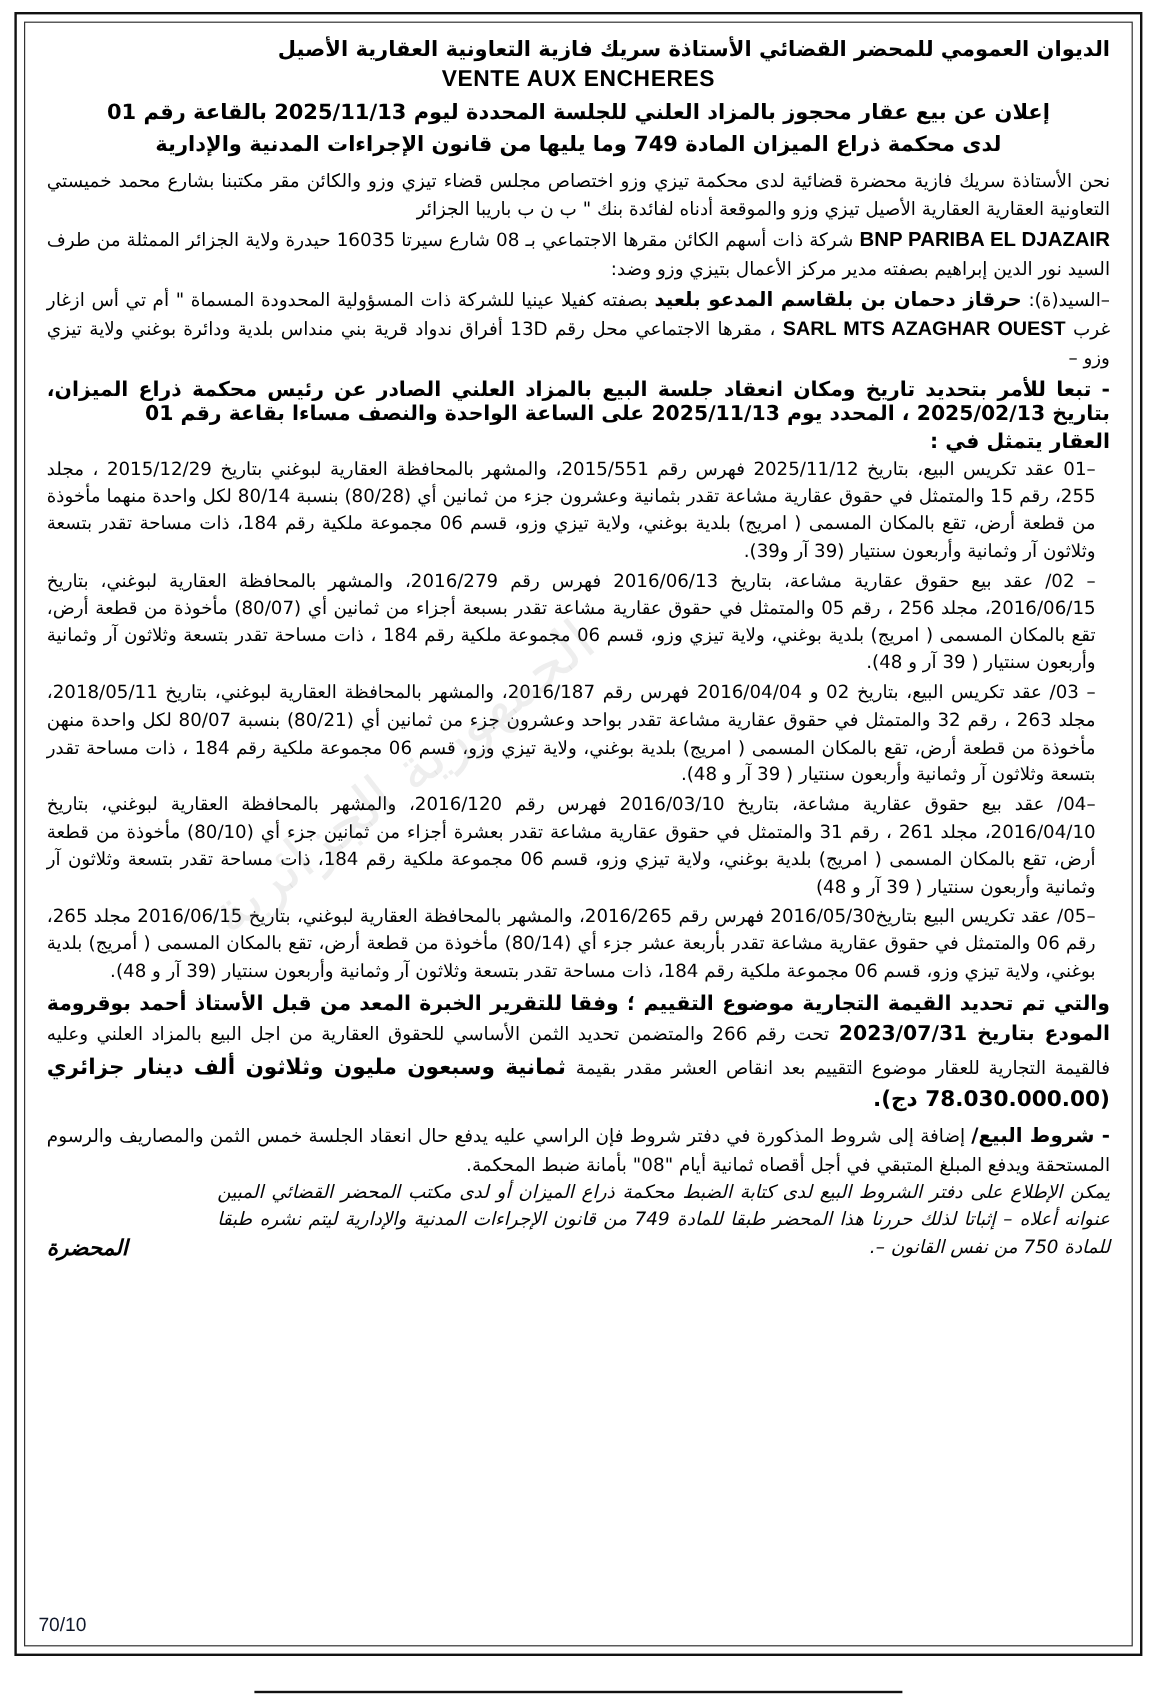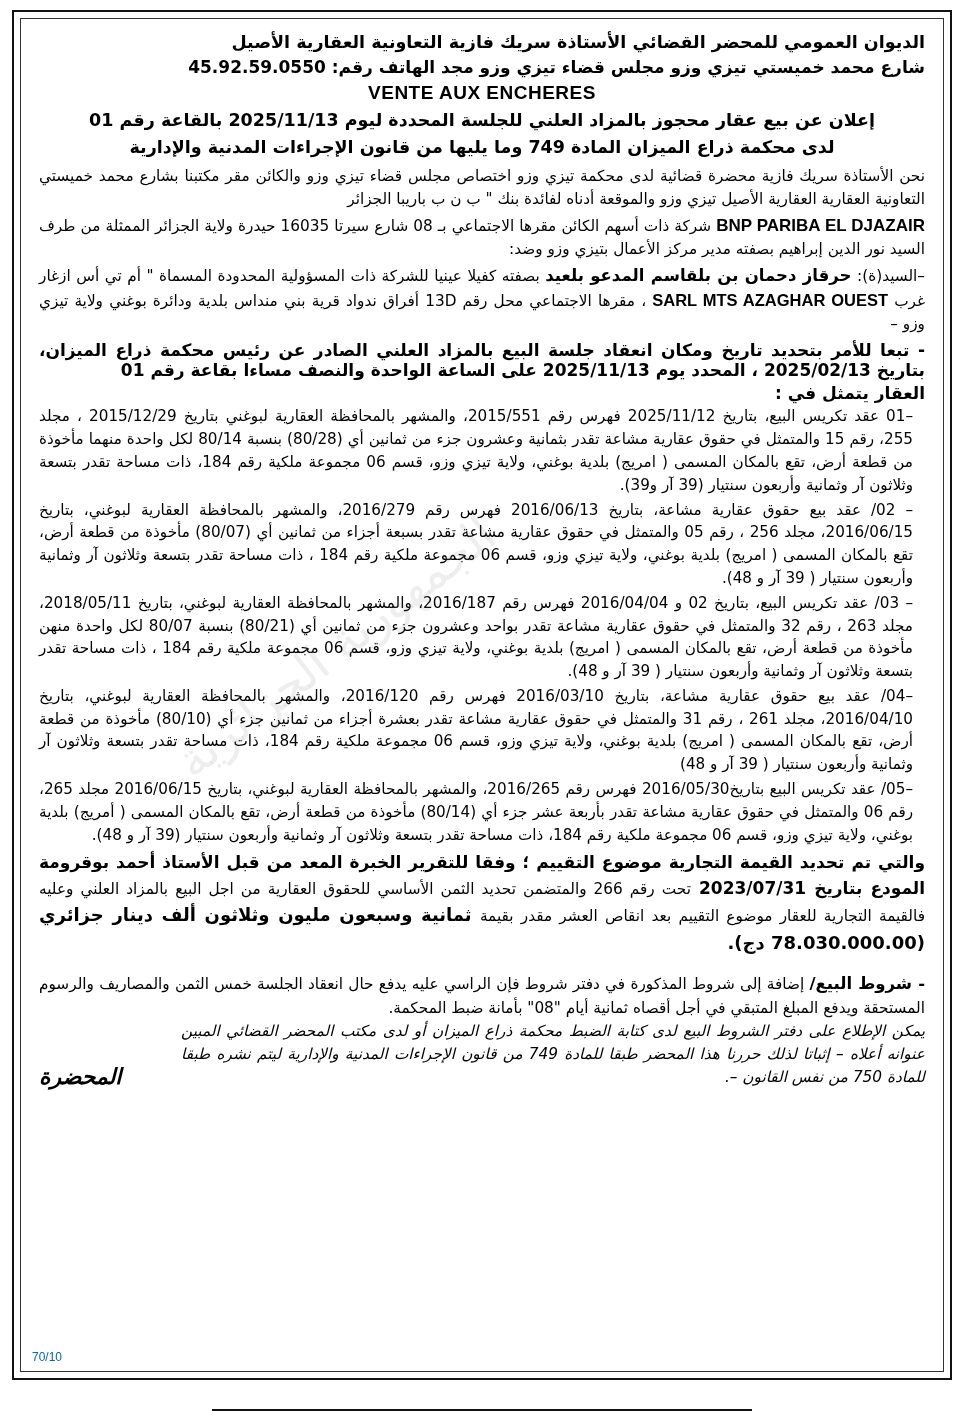--- a/index.html
+++ b/index.html
@@ -113,21 +113,21 @@
   }
   .price-line {
     font-weight: bold;
     font-size: 17px;
     direction: rtl;
     text-align: justify;
     line-height: 1.5;
   }
   .sign {
     font-weight: bold;
-    font-size: 22px;
+    font-size: 18px;
     text-align: left;
     direction: rtl;
     margin-top: 2px;
   }
   .last-line {
     display: flex;
     align-items: flex-end;
     justify-content: space-between;
     direction: rtl;
     font-style: italic;
@@ -135,44 +135,43 @@
   .last-line .txt {
     font-size: 15.3px;
     line-height: 1.5;
     text-align: justify;
     flex: 1;
   }
   .footnum {
     position: absolute;
     bottom: 14px;
     left: 18px;
-    font-size: 12px;
+    font-size: 16px;
     direction: ltr;
     font-family: "Liberation Sans", sans-serif;
-    color: #0369a1;
+    color: #0f172a;
   }
   .bottom-rule {
     position: absolute;
     bottom: 6px;
     left: 22%;
     width: 56%;
     border-top: 2px solid #111;
   }
 </style>
 </head>
 <body>
 
 <div class="page">
   <div class="frame">
     <div class="inner">
 
       <div class="watermark">الجمهورية الجزائرية</div>
 
       <div class="hdr-line">الديوان العمومي للمحضر القضائي الأستاذة سريك فازية التعاونية العقارية الأصيل</div>
-      <div class="hdr-line l2">شارع محمد خميستي تيزي وزو مجلس قضاء تيزي وزو مجد الهاتف رقم: 45.92.59.0550</div>
       <div class="vente">VENTE AUX ENCHERES</div>
       <div class="sub-title">إعلان عن بيع عقار محجوز بالمزاد العلني للجلسة المحددة ليوم 2025/11/13 بالقاعة رقم 01</div>
       <div class="sub-title">لدى محكمة ذراع الميزان المادة 749 وما يليها من قانون الإجراءات المدنية والإدارية</div>
 
       <div class="body-txt">
         <p>نحن الأستاذة سريك فازية محضرة قضائية لدى محكمة تيزي وزو اختصاص مجلس قضاء تيزي وزو والكائن مقر مكتبنا بشارع محمد خميستي التعاونية العقارية العقارية الأصيل تيزي وزو والموقعة أدناه لفائدة بنك " ب ن ب باريبا الجزائر</p>
         <p>
           <span class="lat" style="font-size:17px">BNP PARIBA EL DJAZAIR</span>
           <span>شركة ذات أسهم الكائن مقرها الاجتماعي بـ 08 شارع سيرتا 16035 حيدرة ولاية الجزائر الممثلة من طرف السيد نور الدين إبراهيم بصفته مدير مركز الأعمال بتيزي وزو وضد:</span>
         </p>
@@ -195,21 +194,21 @@
       <div class="item">–04/ عقد بيع حقوق عقارية مشاعة، بتاريخ 2016/03/10 فهرس رقم 2016/120، والمشهر بالمحافظة العقارية لبوغني، بتاريخ 2016/04/10، مجلد 261 ، رقم 31 والمتمثل في حقوق عقارية مشاعة تقدر بعشرة أجزاء من ثمانين جزء أي (80/10) مأخوذة من قطعة أرض، تقع بالمكان المسمى ( امريج) بلدية بوغني، ولاية تيزي وزو، قسم 06 مجموعة ملكية رقم 184، ذات مساحة تقدر بتسعة وثلاثون آر وثمانية وأربعون سنتيار ( 39 آر و 48)</div>
       <div class="item">–05/ عقد تكريس البيع بتاريخ2016/05/30 فهرس رقم 2016/265، والمشهر بالمحافظة العقارية لبوغني، بتاريخ 2016/06/15 مجلد 265، رقم 06 والمتمثل في حقوق عقارية مشاعة تقدر بأربعة عشر جزء أي (80/14) مأخوذة من قطعة أرض، تقع بالمكان المسمى ( أمريج) بلدية بوغني، ولاية تيزي وزو، قسم 06 مجموعة ملكية رقم 184، ذات مساحة تقدر بتسعة وثلاثون آر وثمانية وأربعون سنتيار (39 آر و 48).</div>
 
       <div class="price-line" style="margin-top:4px">
         <span>والتي تم تحديد القيمة التجارية موضوع التقييم ؛ وفقا للتقرير الخبرة المعد من قبل الأستاذ</span>
         <span>أحمد بوقرومة المودع بتاريخ 2023/07/31</span>
         <span style="font-weight:normal;font-size:15.3px">تحت رقم 266 والمتضمن تحديد الثمن الأساسي للحقوق العقارية من اجل البيع بالمزاد العلني وعليه فالقيمة التجارية للعقار موضوع التقييم بعد انقاص العشر مقدر بقيمة</span>
         <span style="font-size:18px">ثمانية وسبعون مليون وثلاثون ألف دينار جزائري (78.030.000.00 دج).</span>
       </div>
 
-      <div class="justified-blk" style="margin-top:16px">
+      <div class="justified-blk" style="margin-top:4px">
         <span class="big-b">- شروط البيع/</span>
         <span>إضافة إلى شروط المذكورة في دفتر شروط فإن الراسي عليه يدفع حال انعقاد الجلسة خمس الثمن والمصاريف والرسوم المستحقة ويدفع المبلغ المتبقي في أجل أقصاه ثمانية أيام "08" بأمانة ضبط المحكمة.</span>
       </div>
 
       <div class="last-line">
         <div class="txt">يمكن الإطلاع على دفتر الشروط البيع لدى كتابة الضبط محكمة ذراع الميزان أو لدى مكتب المحضر القضائي المبين عنوانه أعلاه – إثباتا لذلك حررنا هذا المحضر طبقا للمادة 749 من قانون الإجراءات المدنية والإدارية ليتم نشره طبقا للمادة 750 من نفس القانون –.</div>
         <div class="sign" style="min-width:130px;text-align:left;padding-right:12px">المحضرة</div>
       </div>
 
     </div>

